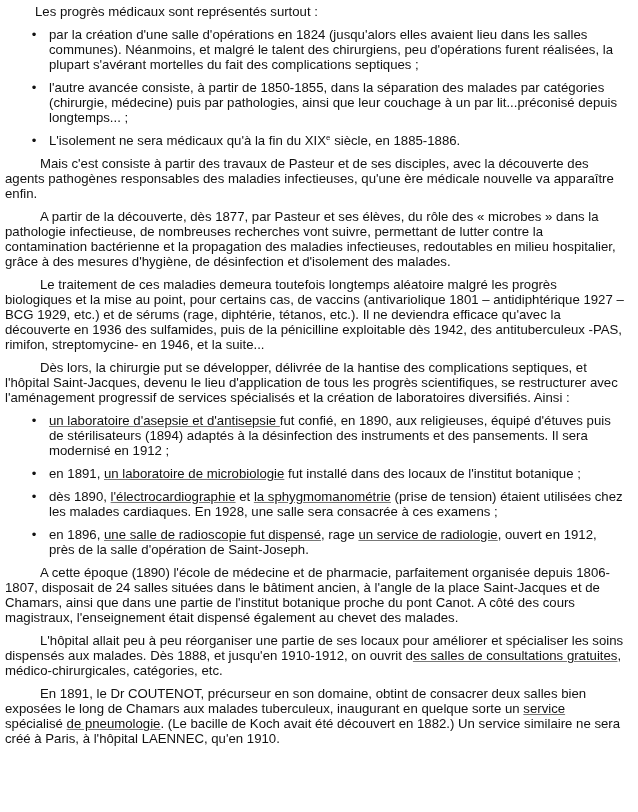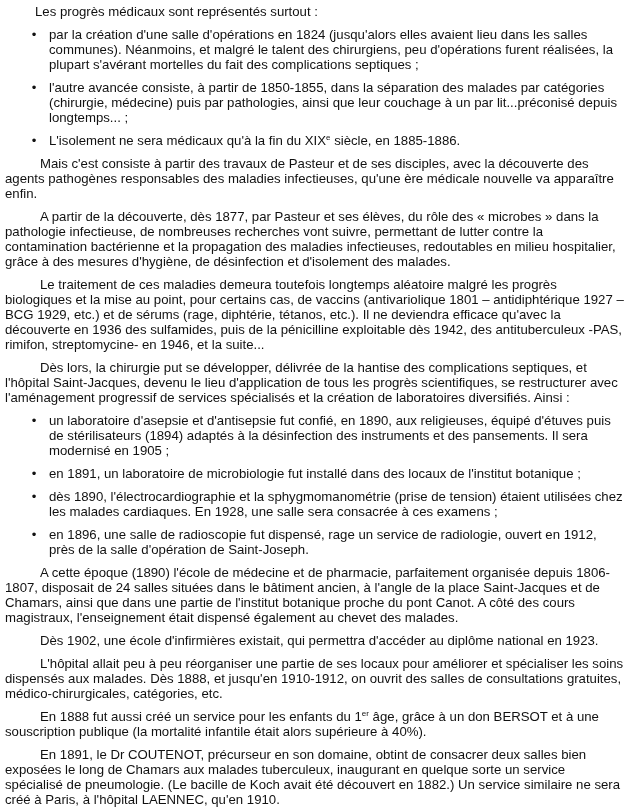--- a/index.html
+++ b/index.html
@@ -9,45 +9,43 @@
     font-size: 13.2px; line-height: 15px; color: #111111;
   }
   .page { position: relative; padding: 4px 14px 0 5px; }
   p { margin: 0 0 8px 0; text-indent: 35px; }
   p.lead { text-indent: 30px; margin-bottom: 8px; }
   ul { list-style: none; margin: 0 0 8px 0; padding: 0; }
   ul li { position: relative; padding-left: 44px; margin-bottom: 8px; }
   ul li .bullet {
     position: absolute; left: 24px; top: 0; width: 10px; text-align: center;
   }
-  .u { text-decoration-color: #777777; text-align: center; }
+  .u { text-decoration: underline; text-decoration-color: #777777; text-align: center; }
   sup { font-size: 8px; line-height: 0; vertical-align: 5px; }
 </style>
 </head>
 <body>
 
 <div class="page">
   <p class="lead">Les progrès médicaux sont représentés surtout :</p>
 
   <ul>
       <li><span class="bullet">•</span><span>par la création d'une salle d'opérations en 1824 (jusqu'alors elles avaient lieu dans les salles communes). Néanmoins, et malgré le talent des chirurgiens, peu d'opérations furent réalisées, la plupart s'avérant mortelles du fait des complications septiques ;</span></li>
       <li><span class="bullet">•</span><span>l'autre avancée consiste, à partir de 1850-1855, dans la séparation des malades par catégories (chirurgie, médecine) puis par pathologies, ainsi que leur couchage à un par lit...préconisé depuis longtemps... ;</span></li>
       <li><span class="bullet">•</span><span>L'isolement ne sera médicaux qu'à la fin du XIX</span><sup>e</sup><span> siècle, en 1885-1886.</span></li>
     </ul>
 
   <p>Mais c'est consiste à partir des travaux de Pasteur et de ses disciples, avec la découverte des agents pathogènes responsables des maladies infectieuses, qu'une ère médicale nouvelle va apparaître enfin.</p>
   <p>A partir de la découverte, dès 1877, par Pasteur et ses élèves, du rôle des « microbes » dans la pathologie infectieuse, de nombreuses recherches vont suivre, permettant de lutter contre la contamination bactérienne et la propagation des maladies infectieuses, redoutables en milieu hospitalier, grâce à des mesures d'hygiène, de désinfection et d'isolement des malades.</p>
   <p>Le traitement de ces maladies demeura toutefois longtemps aléatoire malgré les progrès biologiques et la mise au point, pour certains cas, de vaccins (antivariolique 1801 – antidiphtérique 1927 – BCG 1929, etc.) et de sérums (rage, diphtérie, tétanos, etc.). Il ne deviendra efficace qu'avec la découverte en 1936 des sulfamides, puis de la pénicilline exploitable dès 1942, des antituberculeux -PAS, rimifon, streptomycine- en 1946, et la suite...</p>
   <p>Dès lors, la chirurgie put se développer, délivrée de la hantise des complications septiques, et l'hôpital Saint-Jacques, devenu le lieu d'application de tous les progrès scientifiques, se restructurer avec l'aménagement progressif de services spécialisés et la création de laboratoires diversifiés. Ainsi :</p>
 
   <ul>
-      <li><span class="bullet">•</span><span class="u">un laboratoire d'asepsie et d'antisepsie </span><span> fut confié, en 1890, aux religieuses, équipé d'étuves puis de stérilisateurs (1894) adaptés à la désinfection des instruments et des pansements. Il sera modernisé en 1905 ;</span></li>
+      <li><span class="bullet">•</span><span class="u">un laboratoire d'asepsie et d'antisepsie </span><span> fut confié, en 1890, aux religieuses, équipé d'étuves puis de stérilisateurs (1894) adaptés à la désinfection des instruments et des pansements. Il sera modernisé en 1912 ;</span></li>
       <li><span class="bullet">•</span><span>en 1891, </span><span class="u">un laboratoire de microbiologie</span><span> fut installé dans des locaux de l'institut botanique ;</span></li>
       <li><span class="bullet">•</span><span>dès 1890, </span><span class="u">l'électrocardiographie</span><span> et </span><span class="u">la sphygmomanométrie</span><span> (prise de tension) étaient utilisées chez les malades cardiaques. En 1928, une salle sera consacrée à ces examens ;</span></li>
       <li><span class="bullet">•</span><span>en 1896, </span><span class="u">une salle de radioscopie fut dispensé</span><span>, rage </span><span class="u">un service de radiologie</span><span>, ouvert en 1912, près de la salle d'opération de Saint-Joseph.</span></li>
     </ul>
 
   <p>A cette époque (1890) l'école de médecine et de pharmacie, parfaitement organisée depuis 1806-1807, disposait de 24 salles situées dans le bâtiment ancien, à l'angle de la place Saint-Jacques et de Chamars, ainsi que dans une partie de l'institut botanique proche du pont Canot. A côté des cours magistraux, l'enseignement était dispensé également au chevet des malades.</p>
-  <p><span>Dès 1902, </span><span class="u">une école d'infirmières </span><span>existait, qui permettra d'accéder au diplôme national en 1923.</span></p>
   <p><span>L'hôpital allait  peu à peu réorganiser une partie de ses locaux pour améliorer et spécialiser les soins dispensés aux malades. Dès 1888, et jusqu'en 1910-1912, on ouvrit d</span><span class="u">es salles de consultations gratuites</span><span>, médico-chirurgicales, catégories, etc.</span></p>
-  <p><span>En 1888 fut aussi créé </span><span class="u">un service pour les enfants du 1</span><sup class="u">er</sup><span class="u"> âge</span><span>, grâce à un don BERSOT et à une souscription publique (la mortalité infantile était alors supérieure à 40%).</span></p>
   <p><span>En 1891, le Dr COUTENOT, précurseur en son domaine, obtint de consacrer deux salles bien exposées le long de Chamars aux malades tuberculeux, inaugurant en quelque sorte un </span><span class="u">service </span><span>spécialisé </span><span class="u">de pneumologie</span><span>. (Le bacille de Koch avait été découvert en 1882.) Un service similaire ne sera créé à Paris, à l'hôpital LAENNEC, qu'en 1910.</span></p>
 </div>
 
 </body></html>

